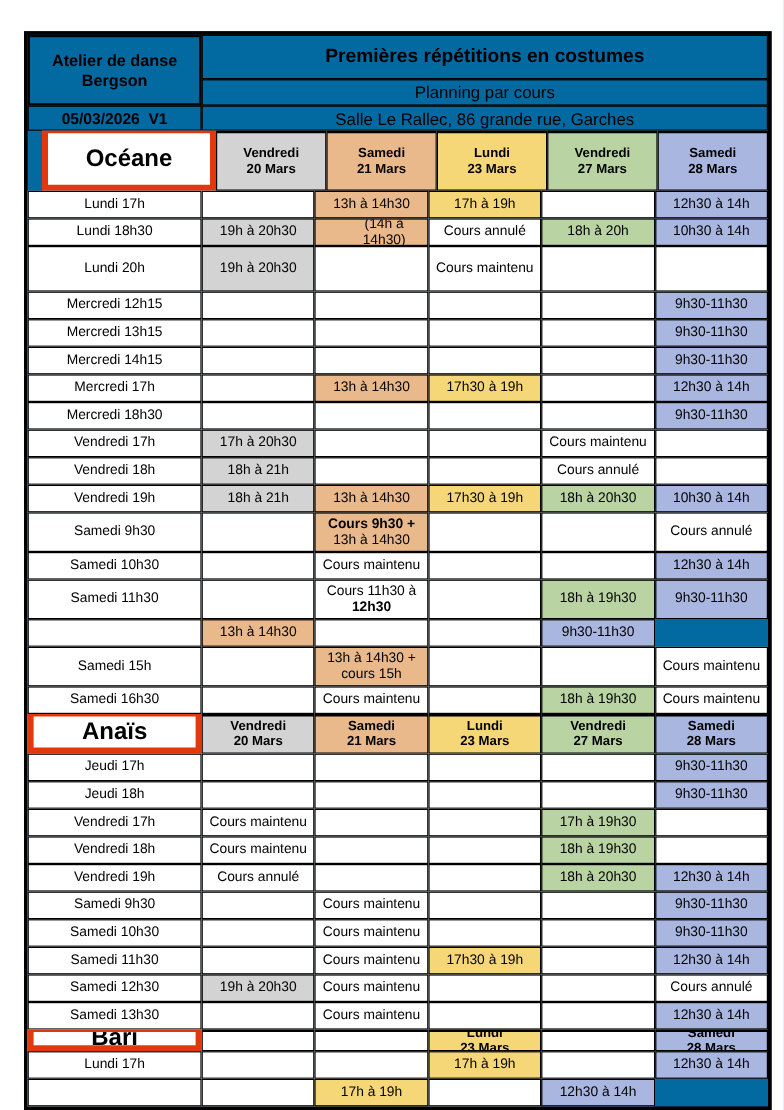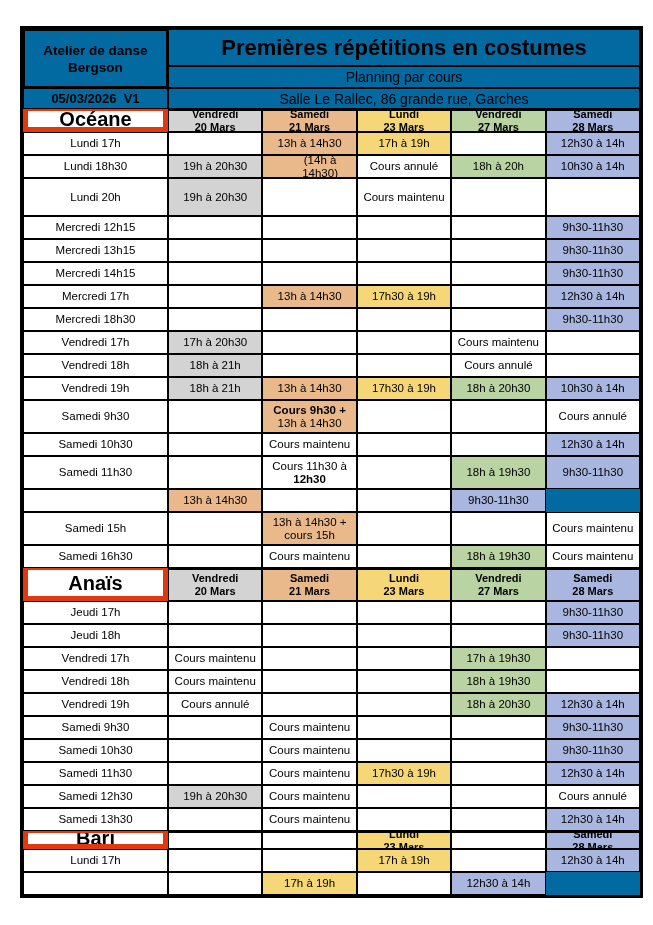--- a/index.html
+++ b/index.html
@@ -11,21 +11,21 @@
     position:absolute; left:20px; top:26px; width:623px;
     border:3px solid #000; box-sizing:border-box; background:#0369a1;
   }
   
   .tophead { display:grid; grid-template-columns:145px 1fr; grid-template-rows:37px 22px 21px; }
   .hcell {
     border:1px solid #000; box-sizing:border-box;
     display:flex; align-items:center; justify-content:center; text-align:center;
   }
   .org-box { grid-column:1; grid-row:1/3; border-width:2px; font-weight:bold; font-size:13.5px; line-height:17px; white-space:pre-line; }
-  .title-box { grid-column:2; grid-row:1; font-weight:bold; font-size:22px; }
+  .title-box { grid-column:2; grid-row:1; font-weight:bold; font-size:16px; }
   .subtitle-box { grid-column:2; grid-row:2; font-size:14px; }
   .version-box { grid-column:1; grid-row:3; font-weight:bold; font-size:13px; white-space:pre; }
   .venue-box { grid-column:2; grid-row:3; font-size:14px; }
   
   .row { display:grid; grid-template-columns:145px repeat(5,1fr); }
   .cell {
     border:1px solid #000; box-sizing:border-box; background:#fff;
     display:flex; flex-direction:column; align-items:center; justify-content:center;
     text-align:center; font-size:11.5px; line-height:13px; overflow:hidden;
   }
@@ -43,21 +43,21 @@
   <div class="table-wrap">
     <div class="tophead">
       <div class="hcell org-box">Atelier de danse
 Bergson</div>
       <div class="hcell title-box">Premières répétitions en costumes</div>
       <div class="hcell subtitle-box">Planning par cours</div>
       <div class="hcell version-box">05/03/2026  V1</div>
       <div class="hcell venue-box">Salle Le Rallec, 86 grande rue, Garches</div>
     </div>
     <div id="sections">
-        <div class="row section-row" style="height: 23px;">
+        <div class="row section-row" style="height: 50px; padding-left: 12px;">
           <div class="cell name-cell">Océane</div>
           <div class="cell day-cell" style="background: rgb(211, 211, 211);">
             <div class="line">Vendredi</div>
             <div class="line">20 Mars</div>
           </div>
           <div class="cell day-cell" style="background: rgb(233, 185, 140);">
             <div class="line">Samedi</div>
             <div class="line">21 Mars</div>
           </div>
           <div class="cell day-cell" style="background: rgb(245, 215, 120);">

